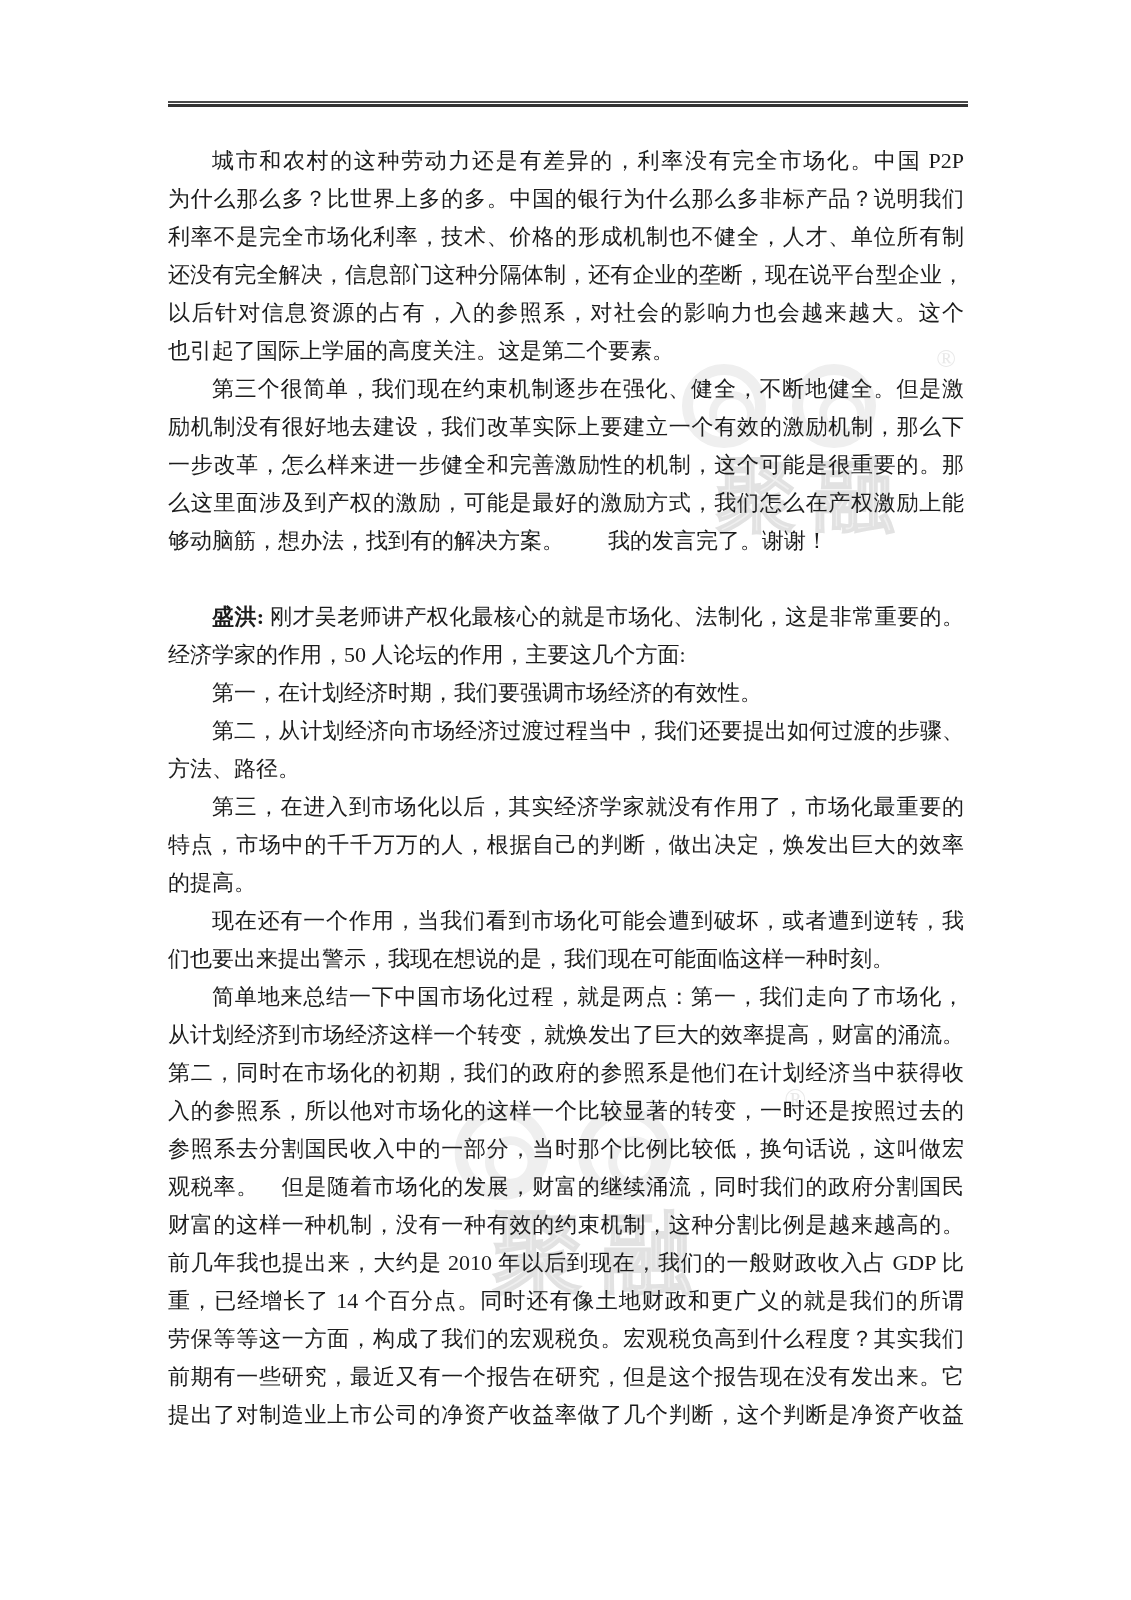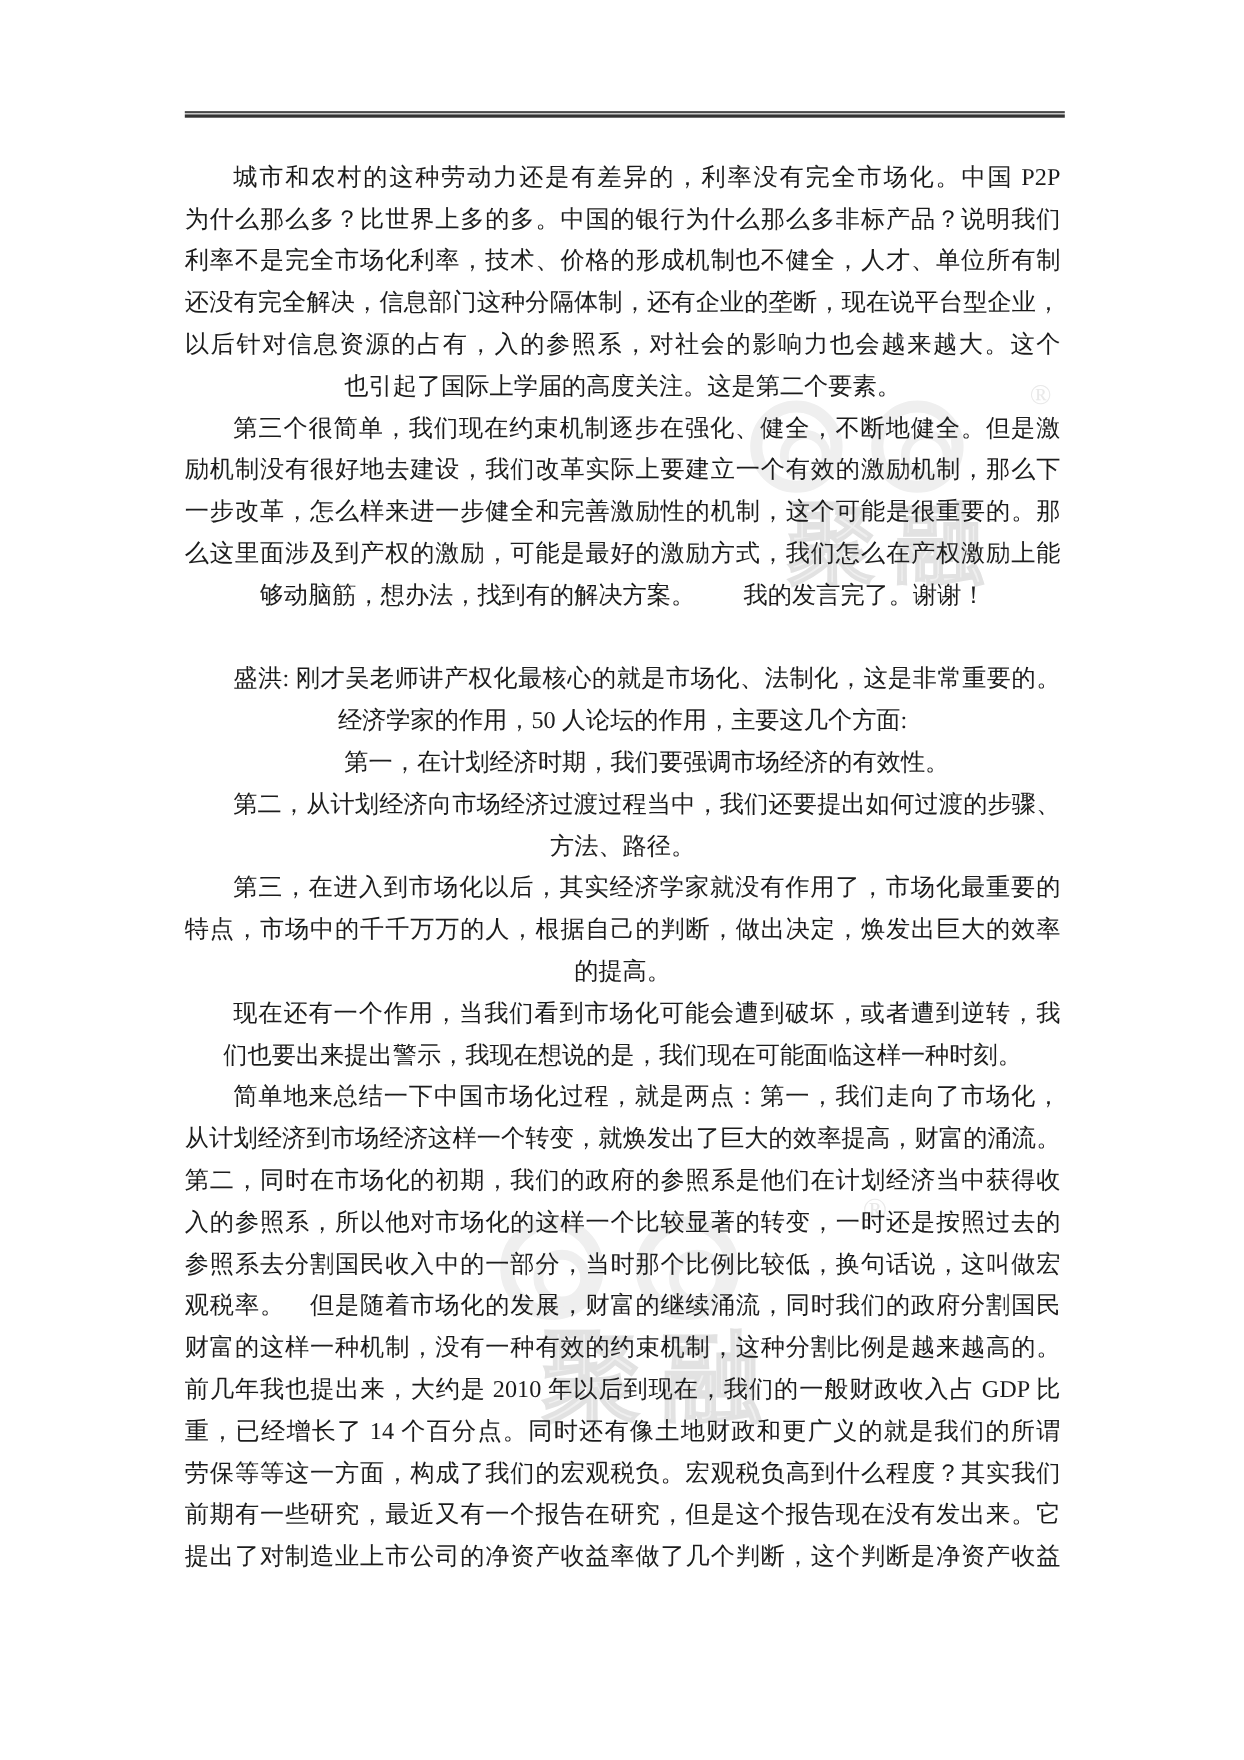--- a/index.html
+++ b/index.html
@@ -37,25 +37,25 @@
   .wm-label{
     font-size:80px;line-height:1;letter-spacing:18px;padding-left:40px;
     font-weight:bold;color:#f0f0f0;-webkit-text-stroke:1.2px #e2e2e2;
     font-family:"Liberation Serif",serif;
   }
   
   .textcol{
     position:absolute;left:168px;top:142px;width:796px;z-index:1;
     font-size:22px;color:#1c1c1c;
   }
-  .line{line-height:38px;min-height:38px;text-align:center;}
+  .line{line-height:38px;min-height:38px;}
   .line.just{text-align:justify;text-align-last:justify;}
   .line.first{text-indent:2em;}
   .line.spacer{height:38px;}
-  b{font-weight:normal;}
+  b{font-weight:bold;}
 </style>
 </head>
 <body>
 
 <div class="page">
 
   <div class="watermark wm1">
     <span class="wm-reg">®</span>
     <div class="wm-emblem">
       <div class="wm-ring"></div>

